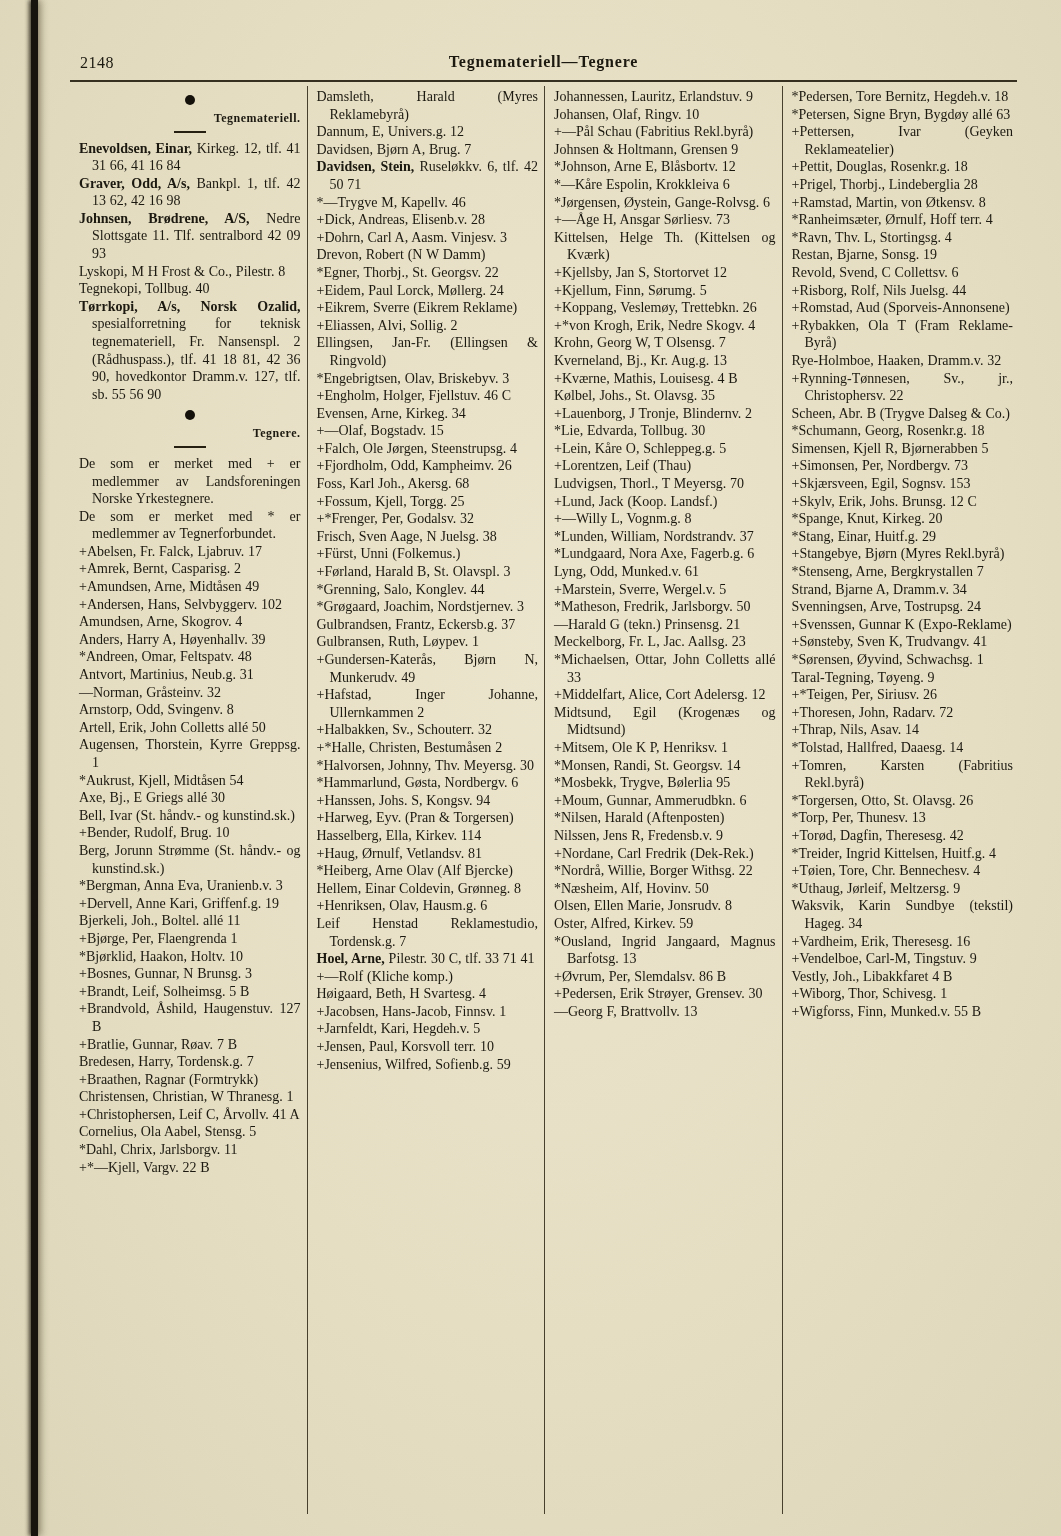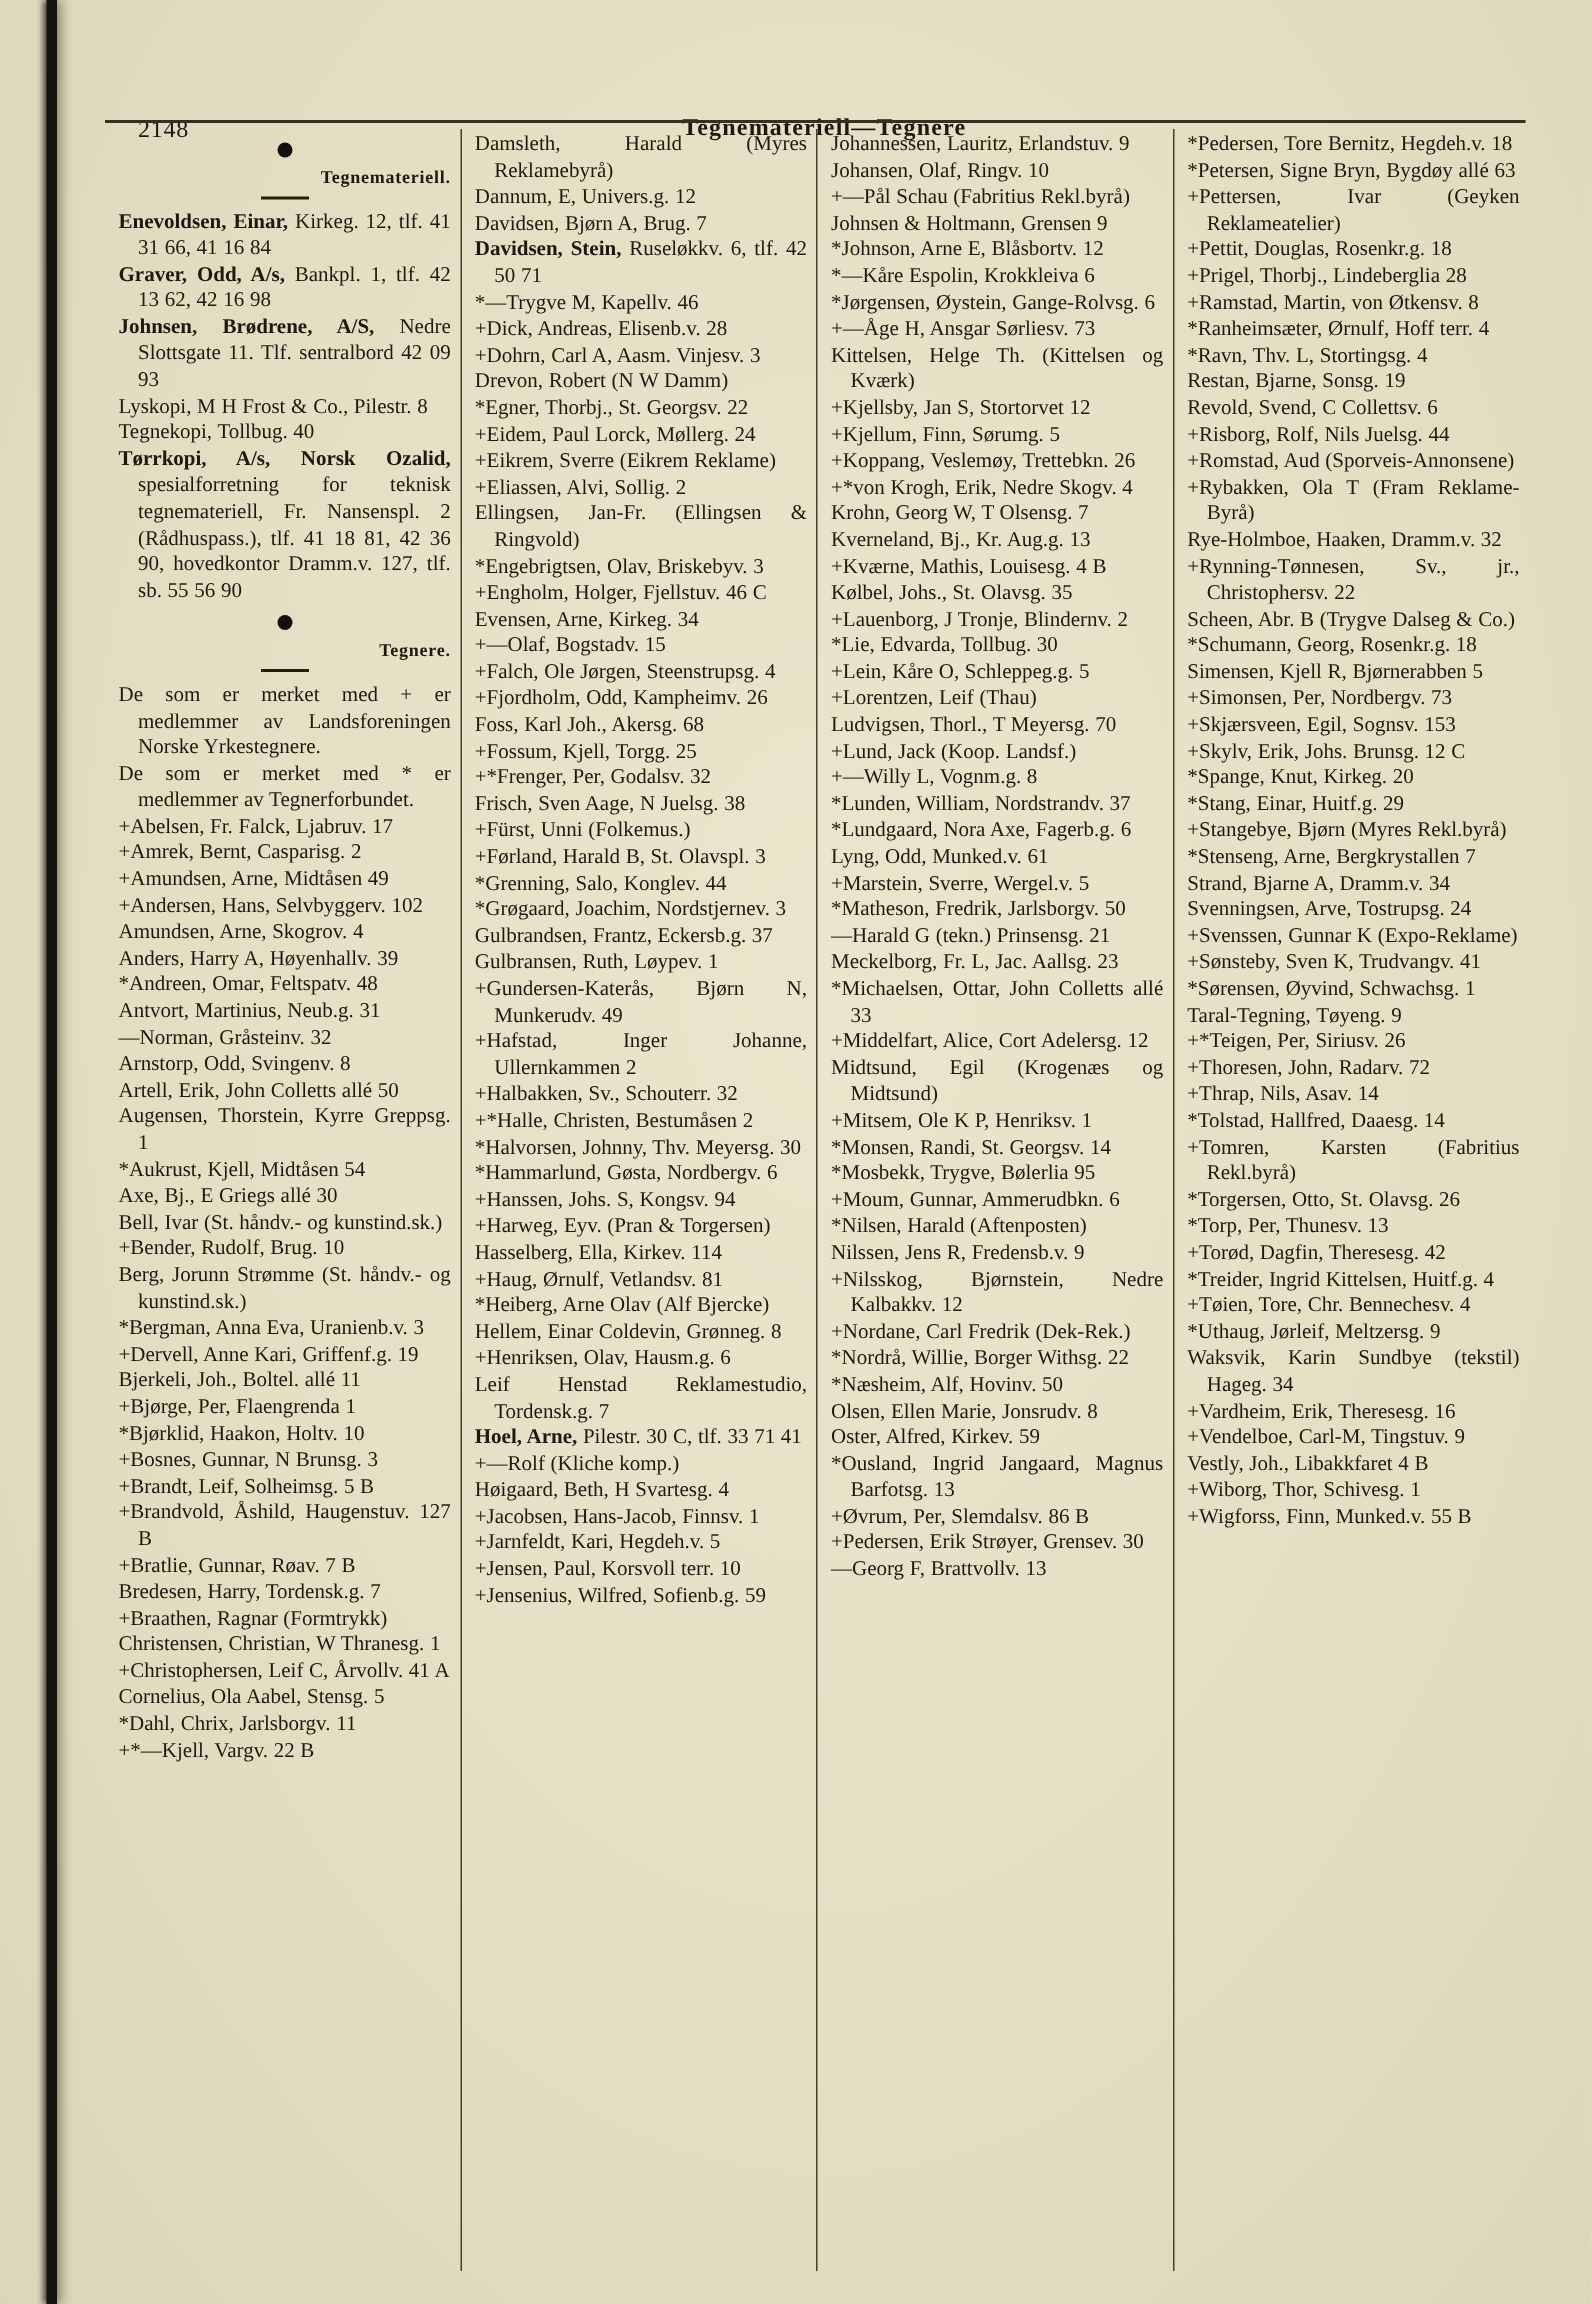--- a/index.html
+++ b/index.html
@@ -11,21 +11,21 @@
   }
   .page{
     position:absolute;inset:0;
     background:radial-gradient(ellipse at 52% 42%, #ece5cd 0%, #e5dec3 55%, #dcd5b8 100%);
   }
   .scan-edge{
     position:absolute;left:31px;top:0;width:7px;height:100%;
     background:#17140d;
     box-shadow:3px 0 7px rgba(70,60,35,.5), -2px 0 4px rgba(30,25,15,.8);
   }
-  .page-header{position:absolute;top:52px;left:84px;right:46px;height:24px;margin-top:24px;}
+  .page-header{position:absolute;top:52px;left:72px;right:46px;height:24px;}
   .page-number{
     position:absolute;left:8px;top:2px;
     font-size:16px;letter-spacing:.5px;
   }
   .page-title{
     position:absolute;left:0;right:0;top:1px;text-align:center;
     font-weight:bold;font-size:16px;letter-spacing:.8px;
   }
   .header-rule{
     position:absolute;top:80px;left:70px;right:44px;height:2px;background:#35301f;
@@ -211,21 +211,20 @@
         <p class="entry">Meckelborg, Fr. L, Jac. Aallsg. 23</p>
         <p class="entry">*Michaelsen, Ottar, John Colletts allé 33</p>
         <p class="entry">+Middelfart, Alice, Cort Adelersg. 12</p>
         <p class="entry">Midtsund, Egil (Krogenæs og Midtsund)</p>
         <p class="entry">+Mitsem, Ole K P, Henriksv. 1</p>
         <p class="entry">*Monsen, Randi, St. Georgsv. 14</p>
         <p class="entry">*Mosbekk, Trygve, Bølerlia 95</p>
         <p class="entry">+Moum, Gunnar, Ammerudbkn. 6</p>
         <p class="entry">*Nilsen, Harald (Aftenposten)</p>
         <p class="entry">Nilssen, Jens R, Fredensb.v. 9</p>
-        <p class="entry">+Nilsskog, Bjørnstein, Nedre Kalbakkv. 12</p>
         <p class="entry">+Nordane, Carl Fredrik (Dek-Rek.)</p>
         <p class="entry">*Nordrå, Willie, Borger Withsg. 22</p>
         <p class="entry">*Næsheim, Alf, Hovinv. 50</p>
         <p class="entry">Olsen, Ellen Marie, Jonsrudv. 8</p>
         <p class="entry">Oster, Alfred, Kirkev. 59</p>
         <p class="entry">*Ousland, Ingrid Jangaard, Magnus Barfotsg. 13</p>
         <p class="entry">+Øvrum, Per, Slemdalsv. 86 B</p>
         <p class="entry">+Pedersen, Erik Strøyer, Grensev. 30</p>
         <p class="entry">—Georg F, Brattvollv. 13</p>
       </div>

